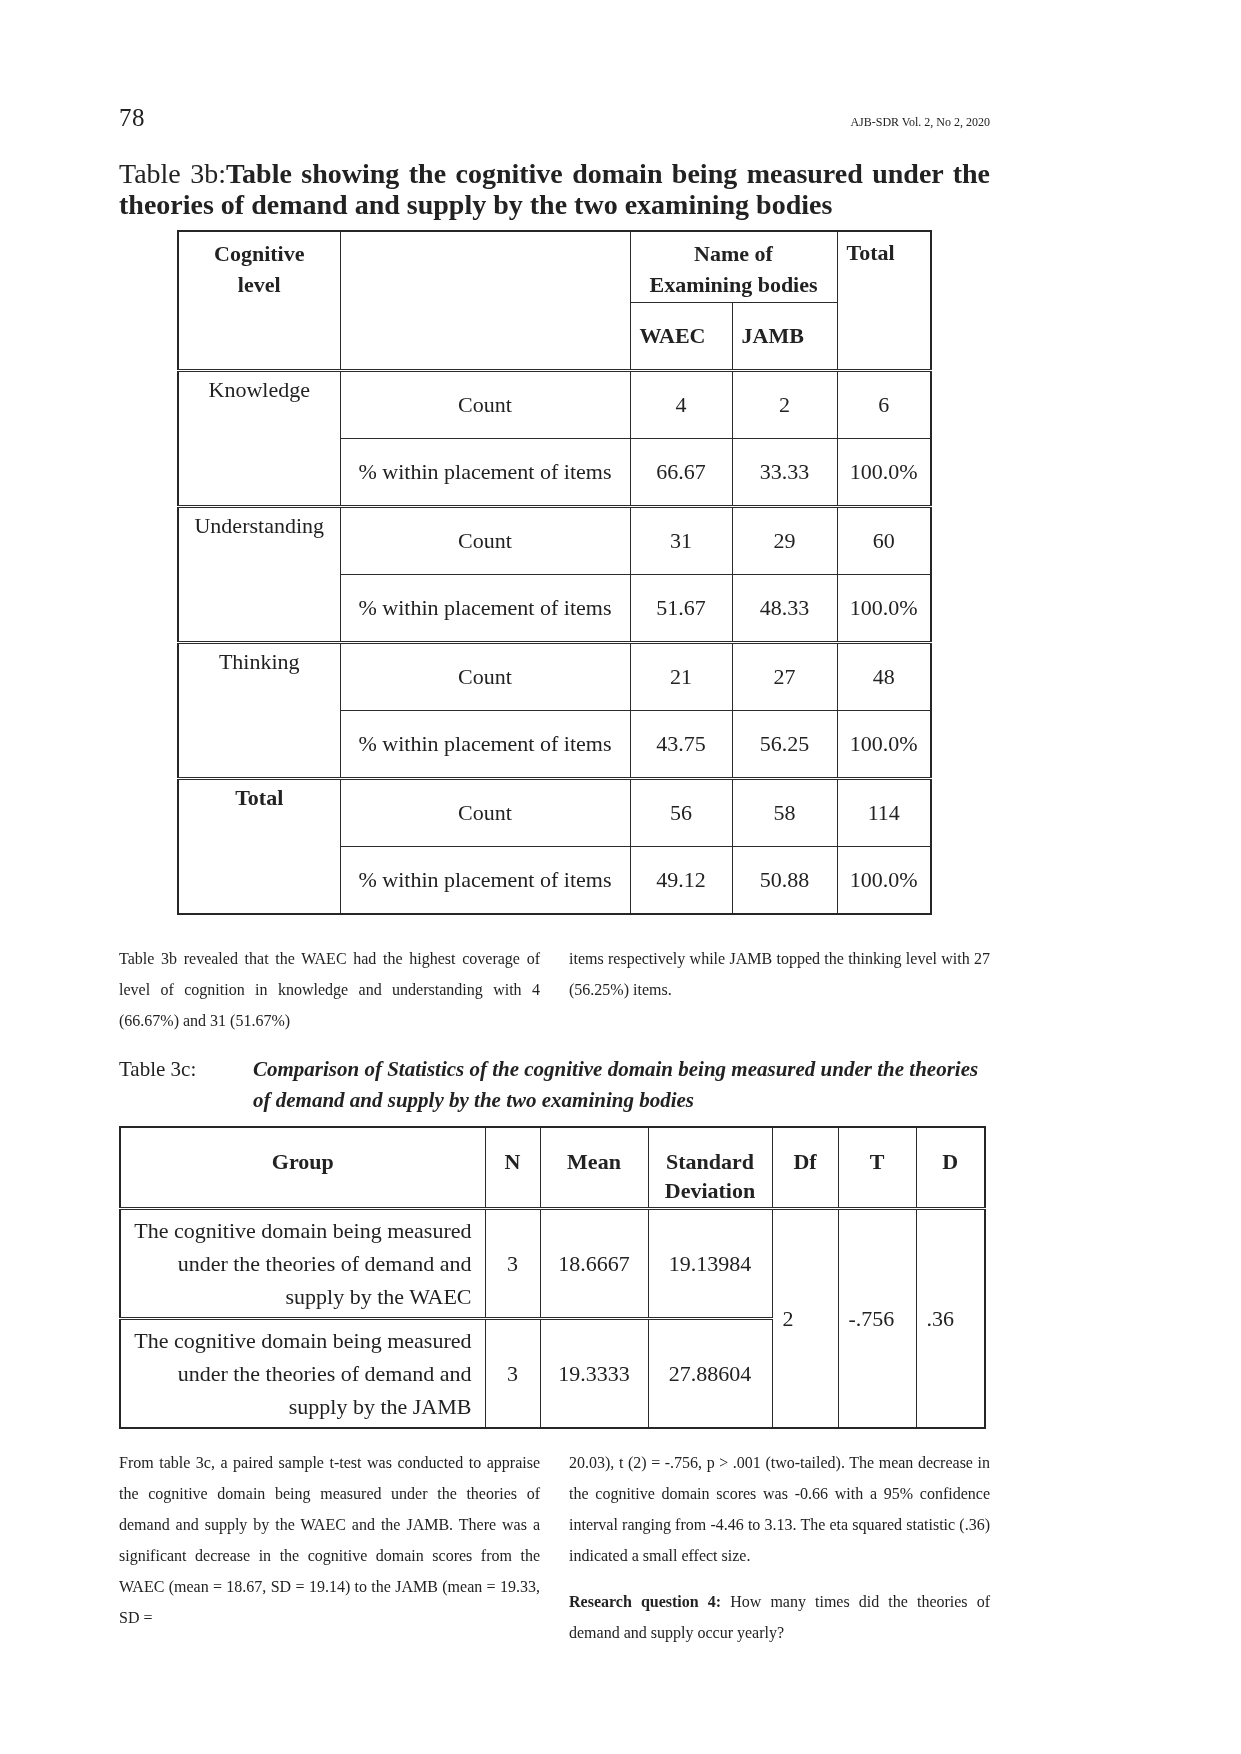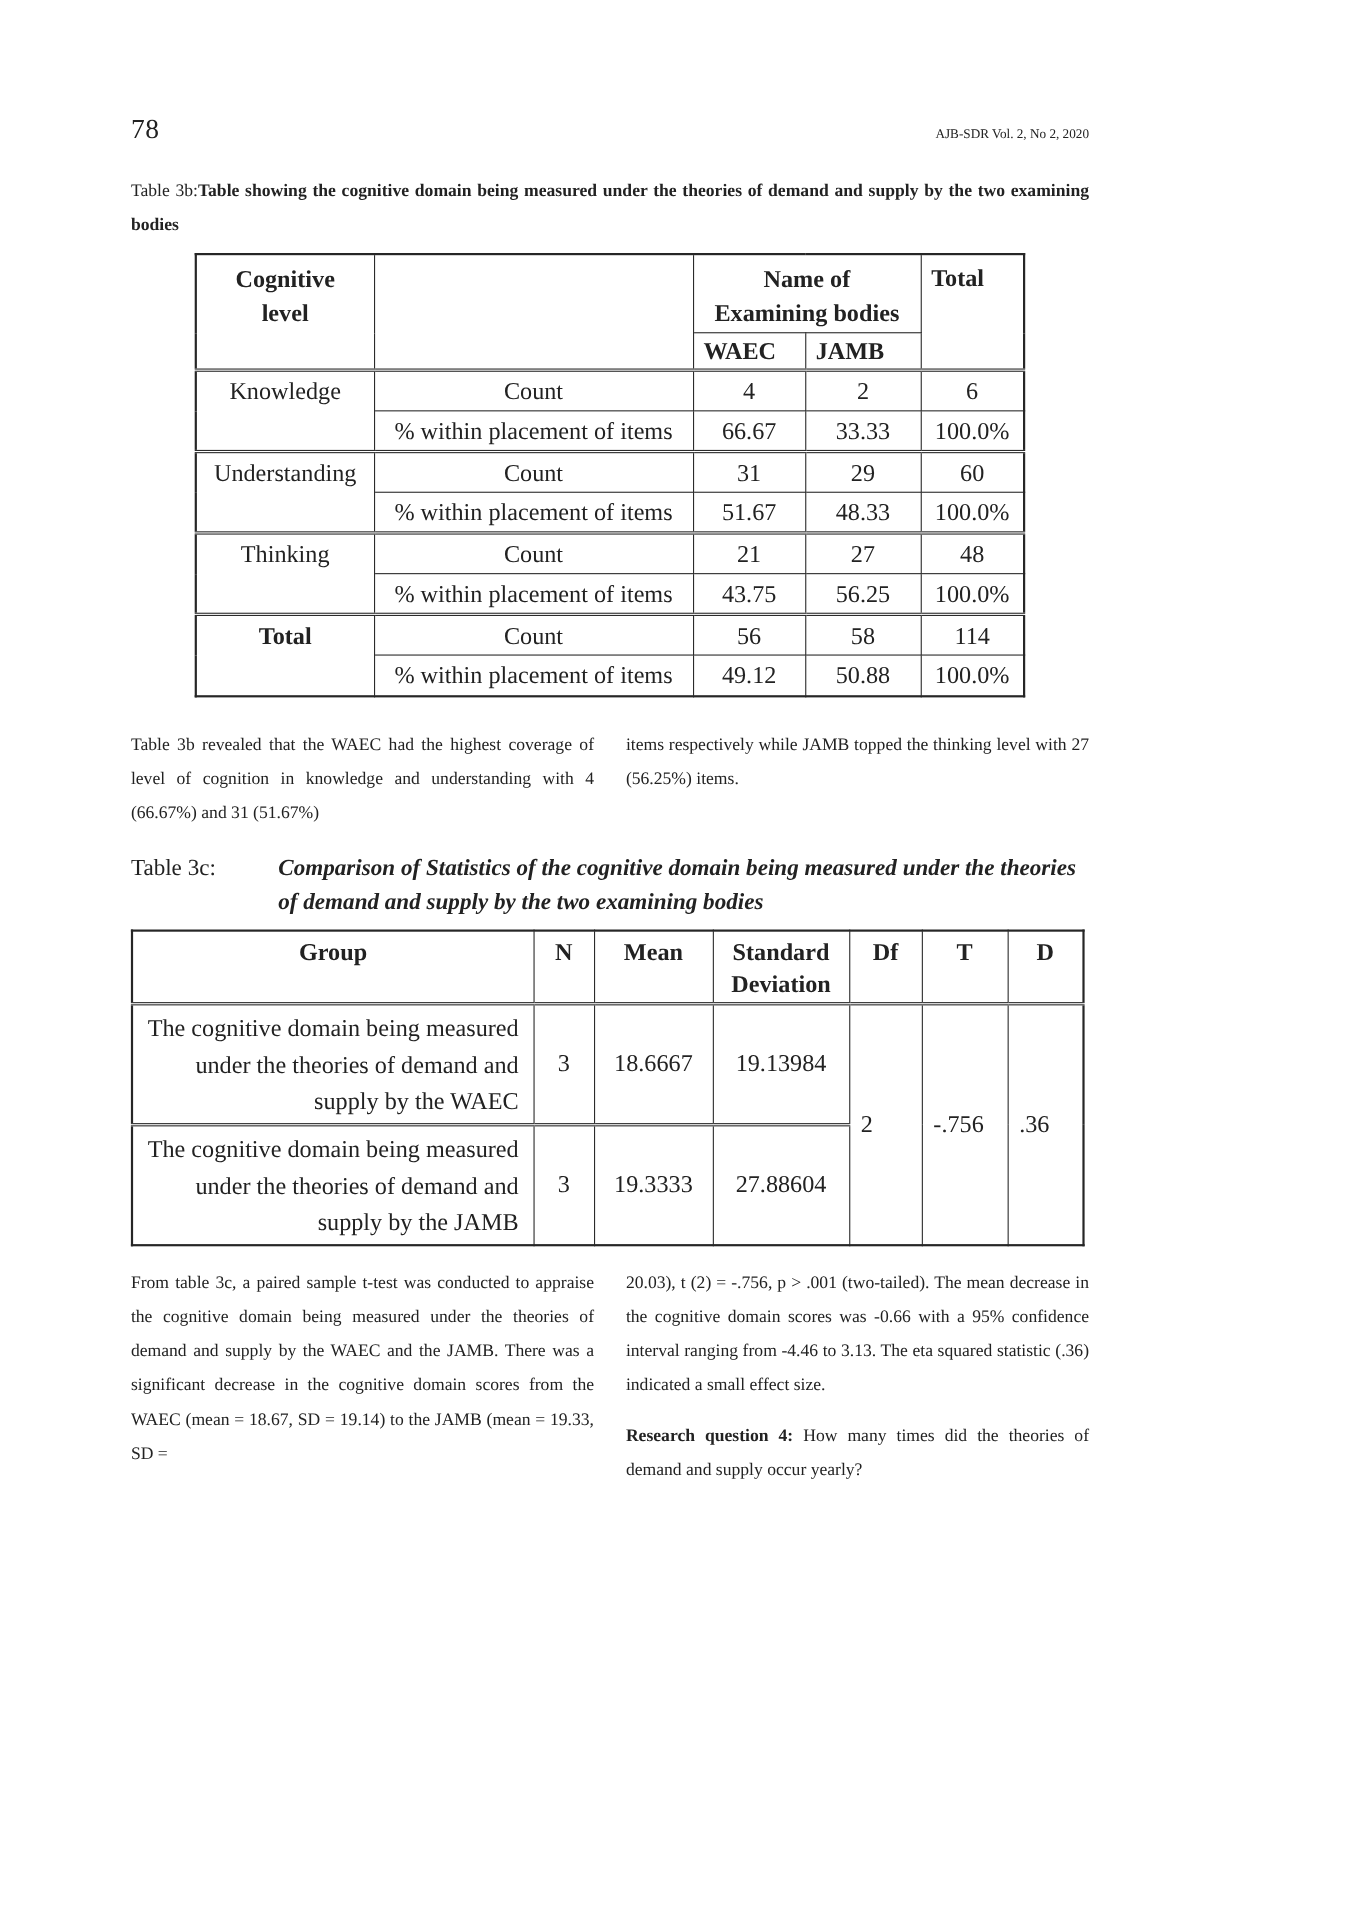--- a/index.html
+++ b/index.html
@@ -15,47 +15,47 @@
   }
   .content {
     padding: 104px 251px 0 119px; 
     width: 100%;
   }
   
   .hdr { display:flex; justify-content:space-between; align-items:baseline; }
   .pageno { font-size:25px; letter-spacing:0.5px; }
   .journal { font-size:12px; }
   
-  .cap3b { margin-top:26px; font-size:16px; line-height:31px; text-align:justify; }
+  .cap3b { margin-top:26px; font-size:28px; line-height:31px; text-align:justify; }
   .cap3b .cap-label { font-weight:normal; }
   .cap3b b { font-weight:bold; }
   .cap3c { margin-top:18px; display:flex; font-size:21px; line-height:31px; }
   .cap3c .cap-label { width:134px; flex:0 0 134px; }
   .cap3c .cap-bold { font-weight:bold; flex:1;font-style:italic; }
   
   table { border-collapse:collapse; table-layout:fixed; }
   td { vertical-align:middle; }
   
   .t3b { margin:10px 0 0 58px; width:753px; font-size:22px; border:2px solid #262626; }
-  .t3b td { border:1px solid #2b2b2b; padding:3px 9px; line-height:26px; }
+  .t3b td { border:1px solid #2b2b2b; padding:20px 9px; line-height:26px; }
   .t3b tr.h1 td { height:64px; }
   .t3b tr.h2 td { height:34px; }
   .t3b td.hc { font-weight:bold; text-align:center; vertical-align:top; padding-top:6px; line-height:31px; }
   .t3b td.hc .narrow { max-width:112px; margin:0 auto; }
   .t3b td.exam { padding:2px 18px; line-height:31px; vertical-align:top; padding-top:6px; }
   .t3b td.hb { font-weight:bold; text-align:left; vertical-align:middle; }
   .t3b td.total-h { vertical-align:top; padding-top:8px; }
   .t3b tr.dr td { height:37px;text-align:center; }
   .t3b td.lvl { vertical-align:top; padding-top:5px; }
   .t3b td.lvl-bold { font-weight:bold; }
   .t3b tr.gs td { border-top:3px double #2b2b2b; }
   
   .t3c { margin-top:10px; width:865px; font-size:22px; border:2px solid #262626; }
   .t3c td { border:1px solid #2b2b2b; padding:2px 8px; }
-  .t3c tr.th td { height:60px; font-weight:bold; text-align:center; vertical-align:top; padding-top:4px; line-height:29px; }
+  .t3c tr.th td { height:60px; font-weight:bold; text-align:center; vertical-align:top; padding-top:19px; line-height:29px; }
   .t3c tr.r1 td, .t3c tr.r2 td { height:93px; }
   .t3c td.grp { text-align:right; padding:4px 13px; line-height:33px; }
   .t3c td.num { text-align:center; }
   .t3c tr.th td { border-bottom:3px double #2b2b2b; }
   .t3c tr.r2 td { border-top:3px double #2b2b2b; }
   .t3c td.span3 { text-align:left; padding-left:10px; vertical-align:middle; }
   
   .twocol { display:flex; gap:29px; }
   .col { width:421px; flex:0 0 421px; font-size:16px; line-height:31px; text-align:justify; }
   .note { margin-top:28px; }

